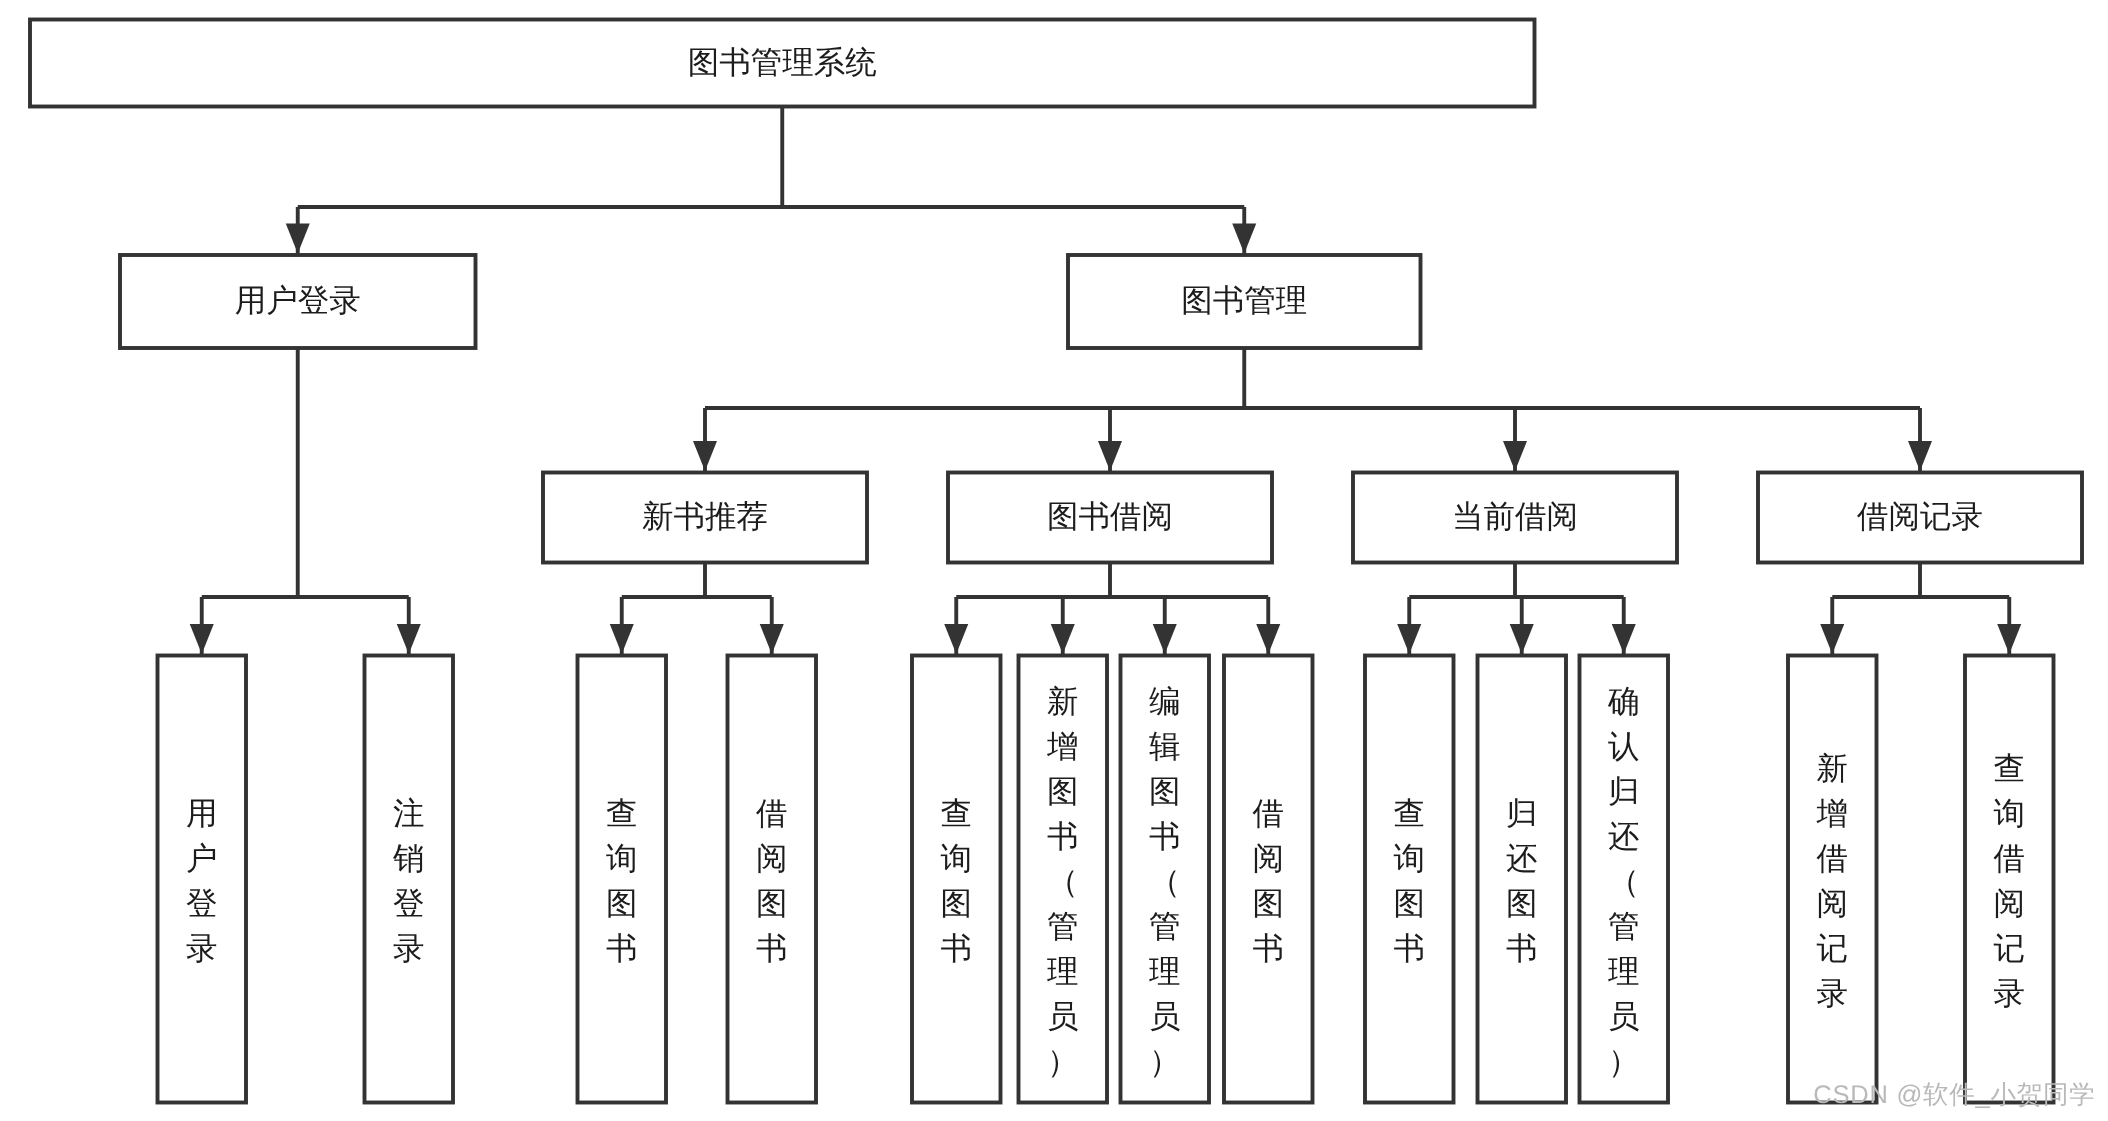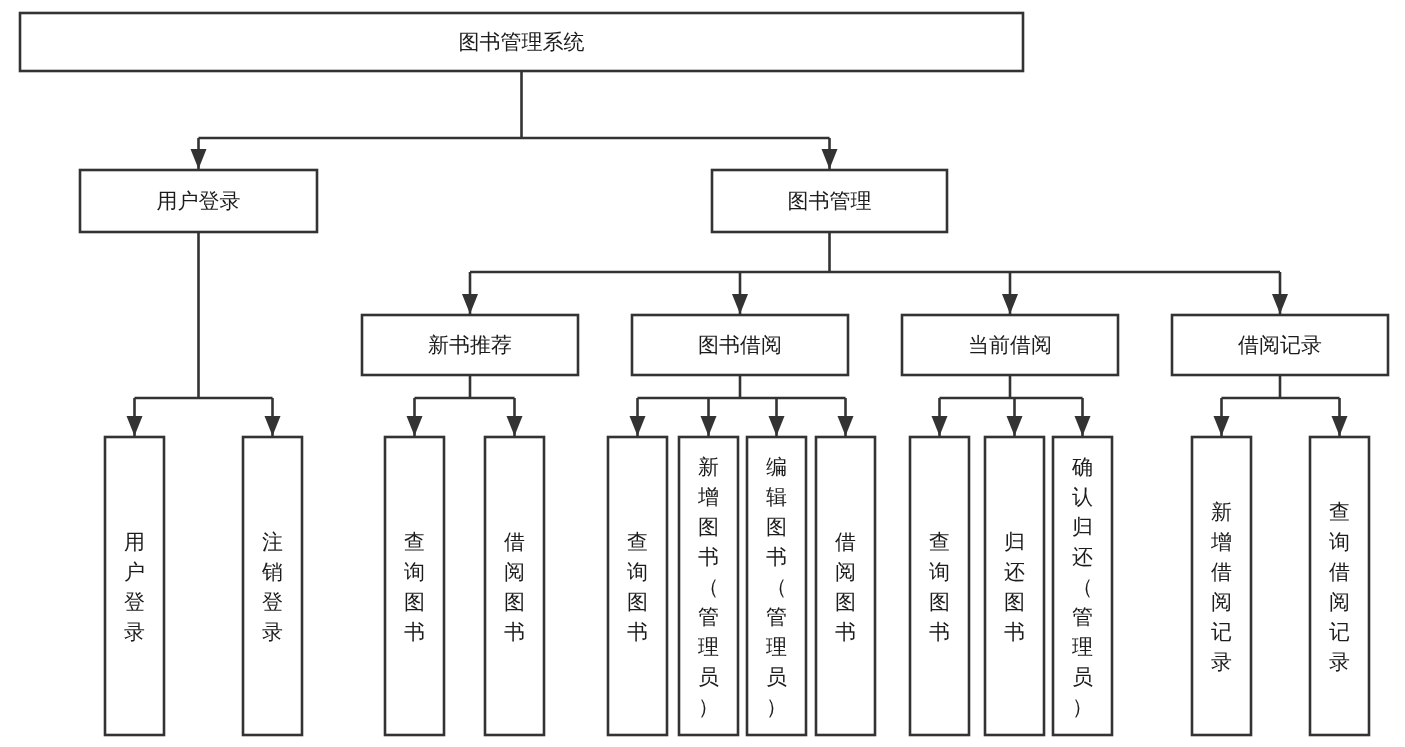--- a/index.html
+++ b/index.html
@@ -200,13 +200,14 @@
         <g>
           <rect x="1192" y="437" width="59" height="298" class="node-box"></rect>
           <text x="1221.5" y="519.4" class="node-label-v"><tspan x="1221.5" dy="0">新</tspan><tspan x="1221.5" dy="30">增</tspan><tspan x="1221.5" dy="30">借</tspan><tspan x="1221.5" dy="30">阅</tspan><tspan x="1221.5" dy="30">记</tspan><tspan x="1221.5" dy="30">录</tspan></text>
         </g>
         <g>
           <rect x="1310" y="437" width="59" height="298" class="node-box"></rect>
           <text x="1339.5" y="519.4" class="node-label-v"><tspan x="1339.5" dy="0">查</tspan><tspan x="1339.5" dy="30">询</tspan><tspan x="1339.5" dy="30">借</tspan><tspan x="1339.5" dy="30">阅</tspan><tspan x="1339.5" dy="30">记</tspan><tspan x="1339.5" dy="30">录</tspan></text>
         </g>
       </g>
   </svg>
+  <div class="watermark">CSDN @软件_小贺同学</div>
 </div>
 
 </body></html>

